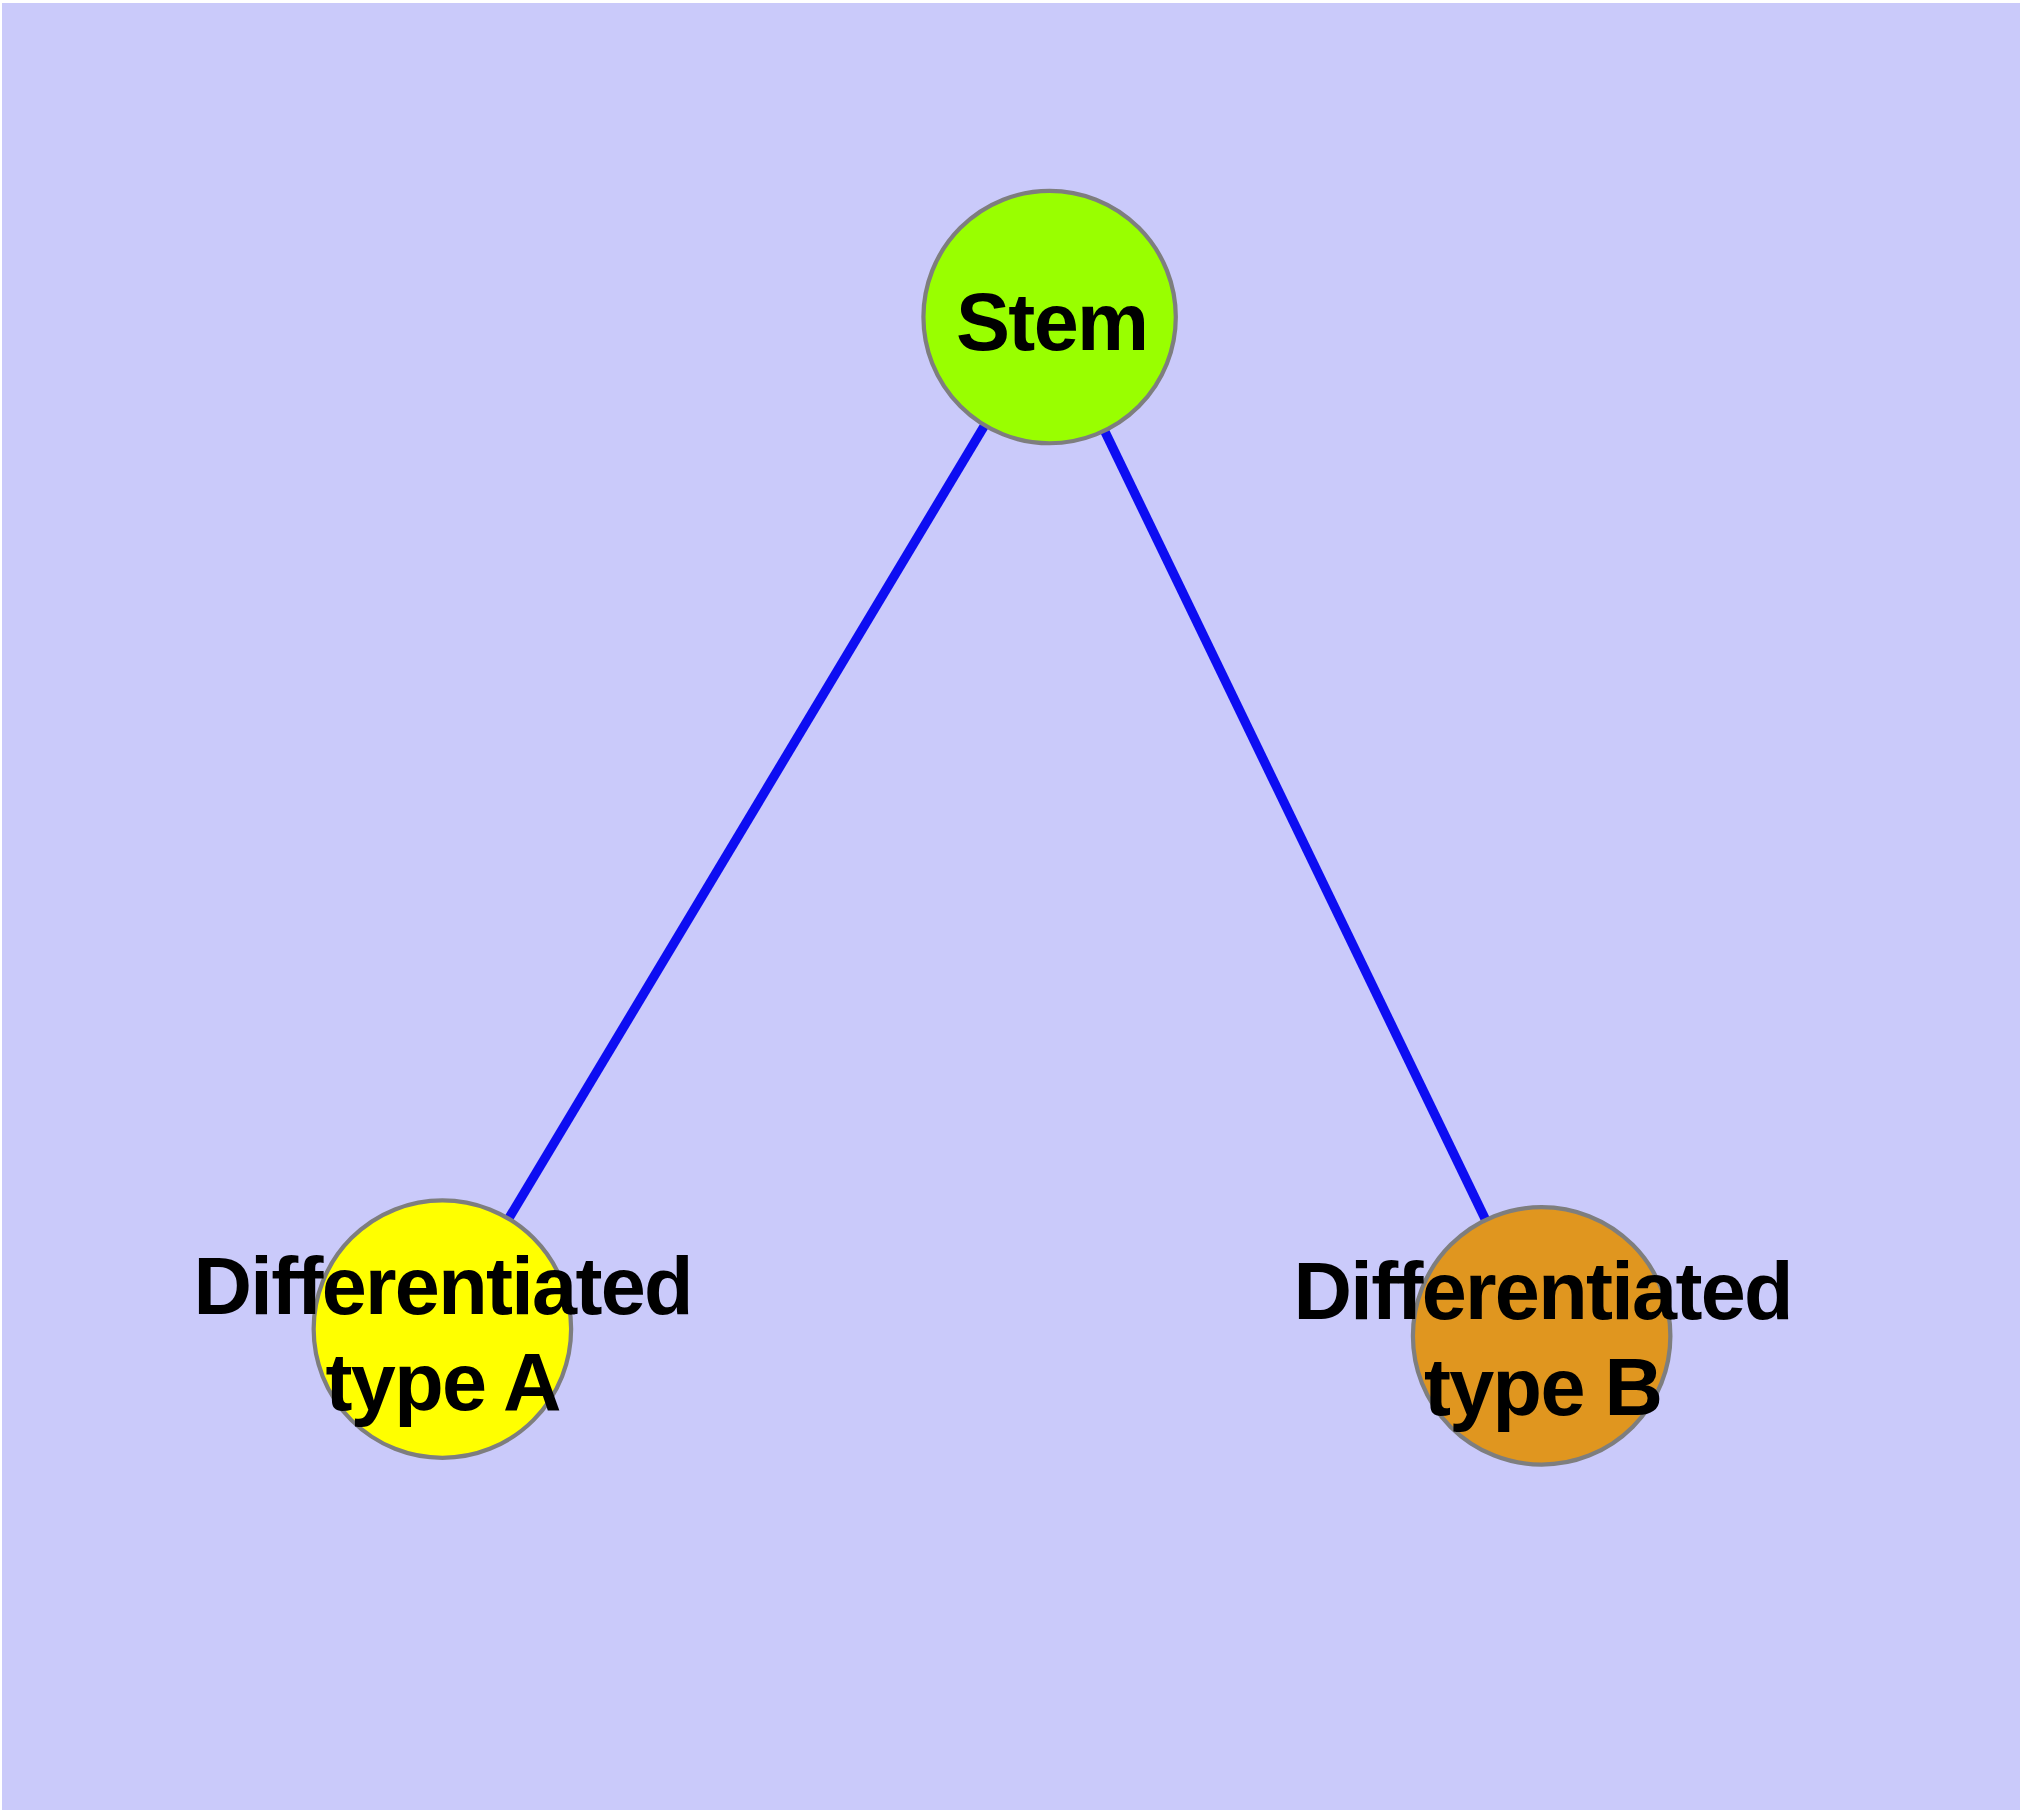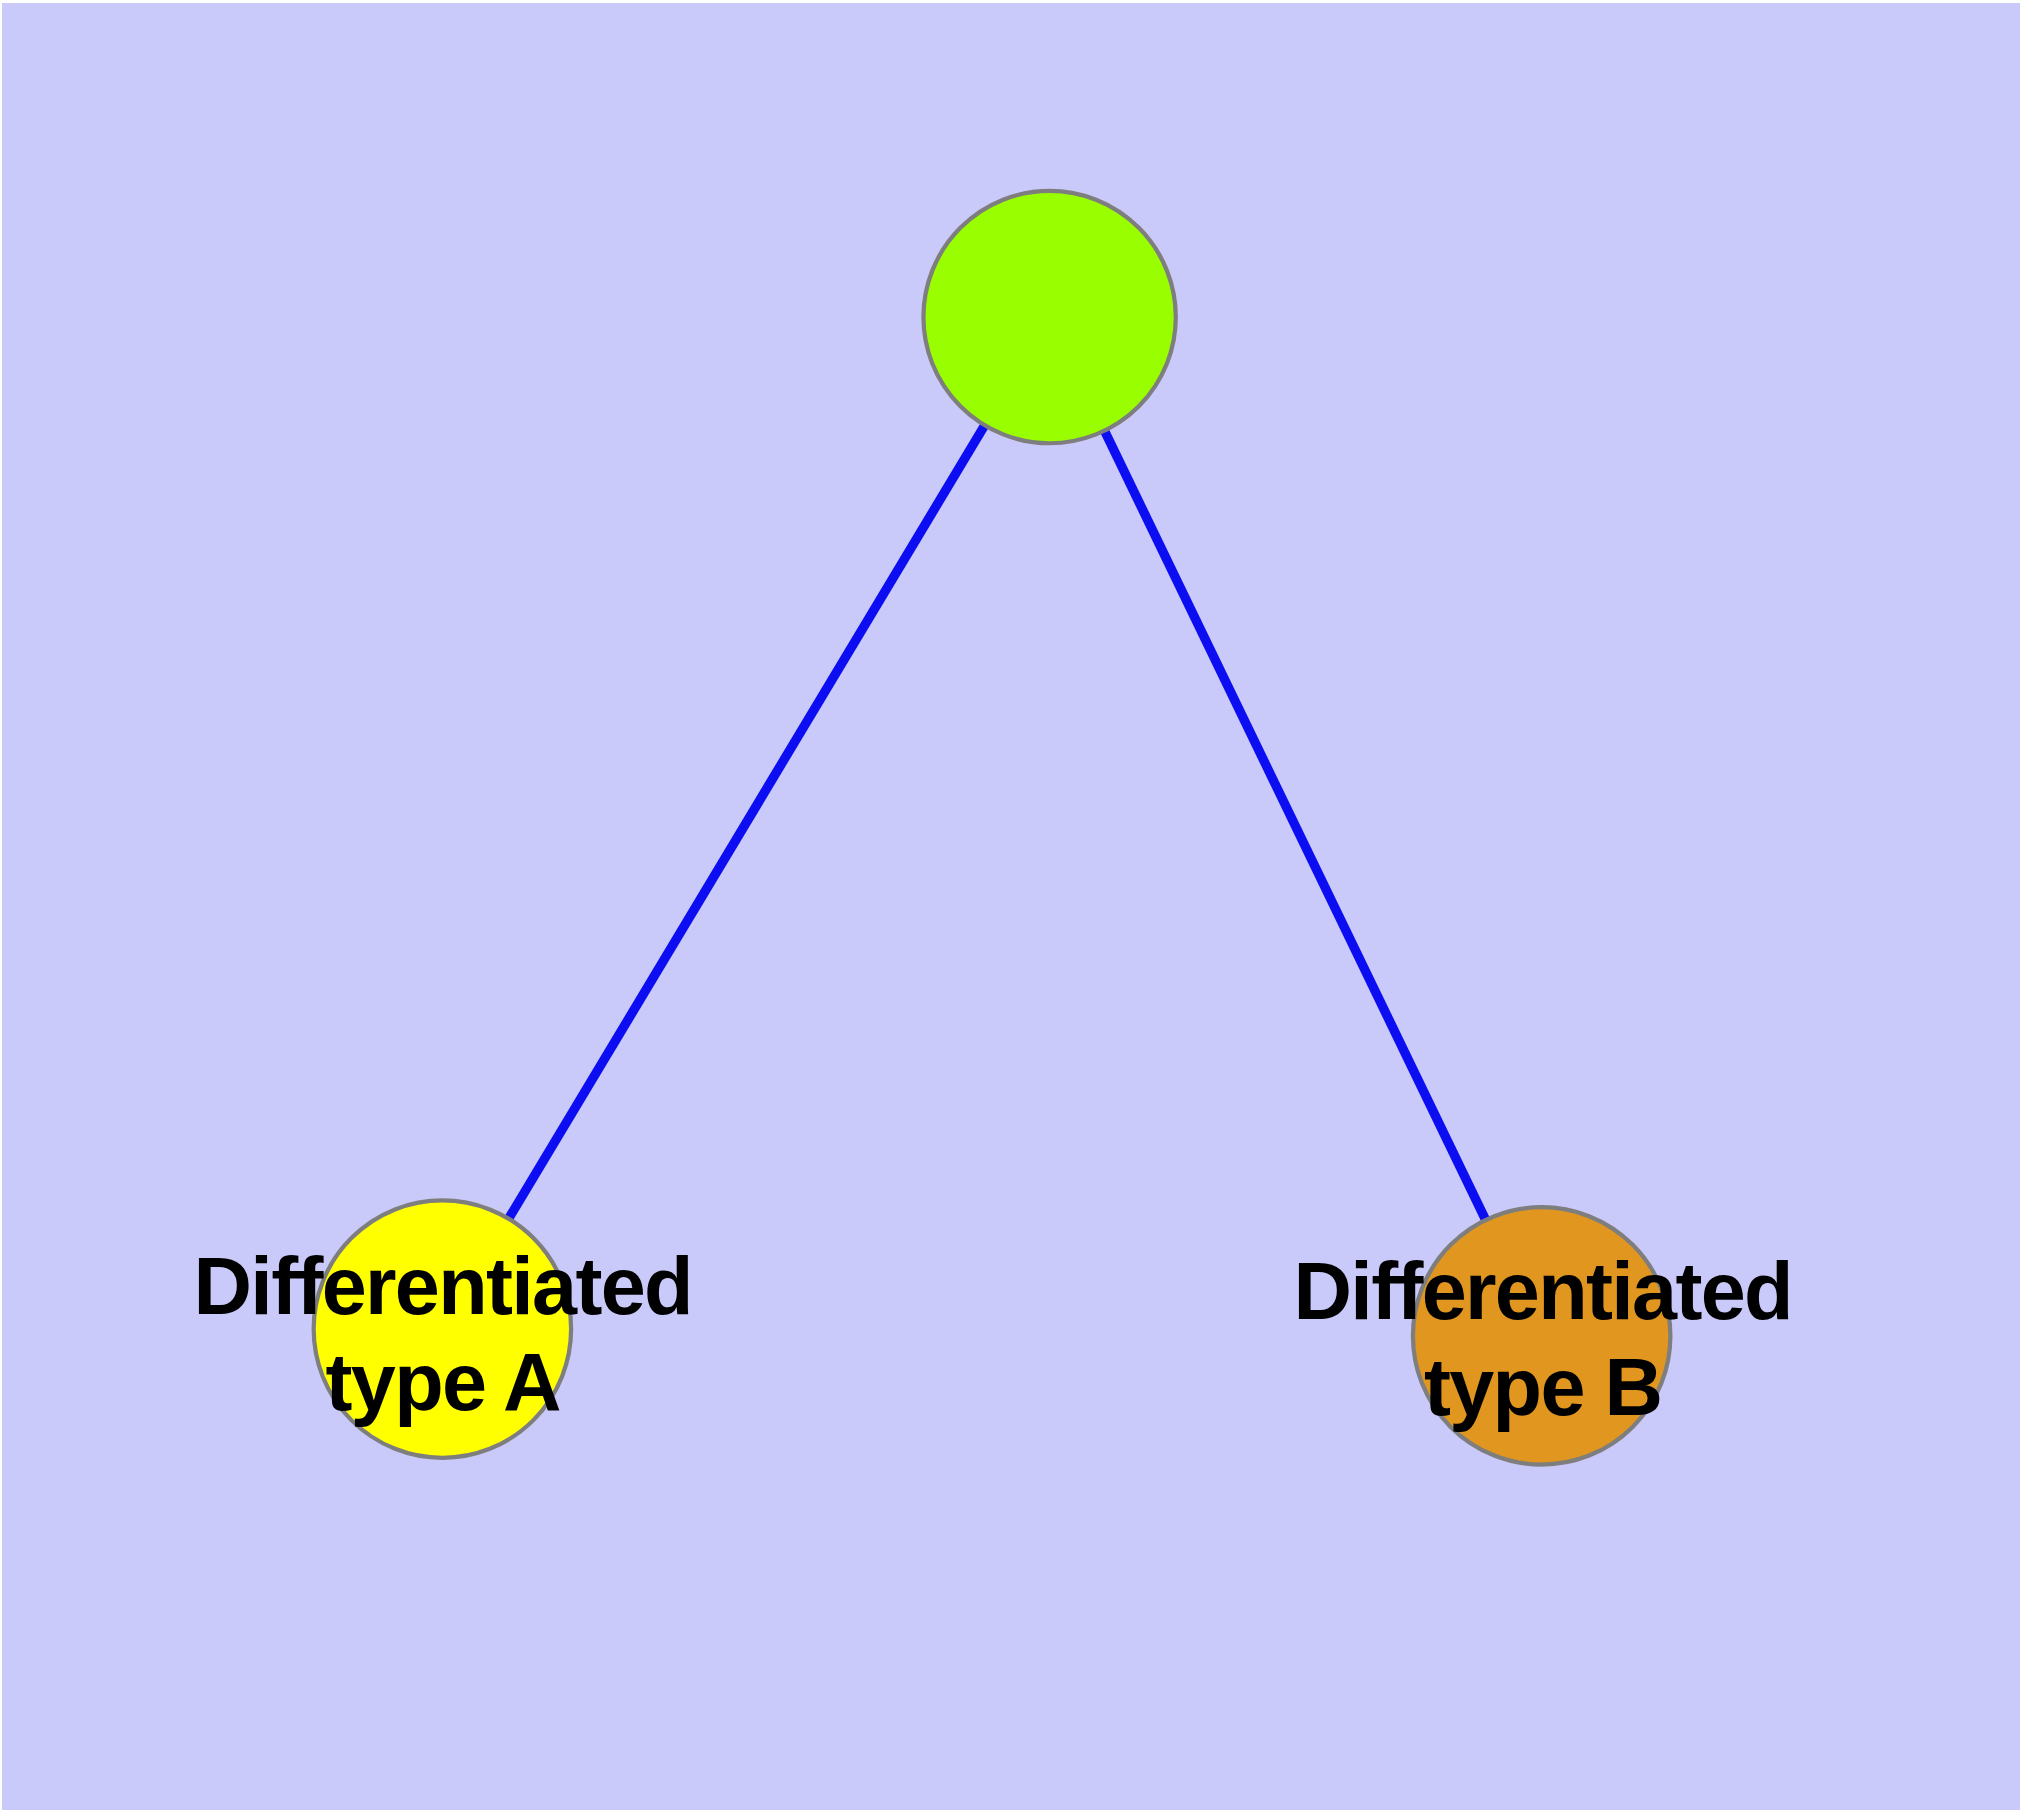--- a/index.html
+++ b/index.html
@@ -59,20 +59,21 @@
   <svg class="graph-svg" viewBox="0 0 2384 2132">
 
     <line class="edge" x1="1237" y1="370" x2="520" y2="1565" stroke="#0D0DF2"></line>
     <line class="edge" x1="1237" y1="370" x2="1818" y2="1573" stroke="#0D0DF2"></line>
 
     <circle class="node-circle" cx="1237" cy="370" r="149" fill="#99FF00"></circle>
     <circle class="node-circle" cx="520" cy="1565" r="152" fill="#FFFF00"></circle>
     <circle class="node-circle" cx="1818" cy="1573" r="152" fill="#E0961F"></circle>
   </svg>
 
+  <div class="node-label label-stem">Stem</div>
 
   <div class="node-label label-type-a">Differentiated
 type A</div>
 
   <div class="node-label label-type-b">Differentiated
 type B</div>
 
 </div>
 
 

